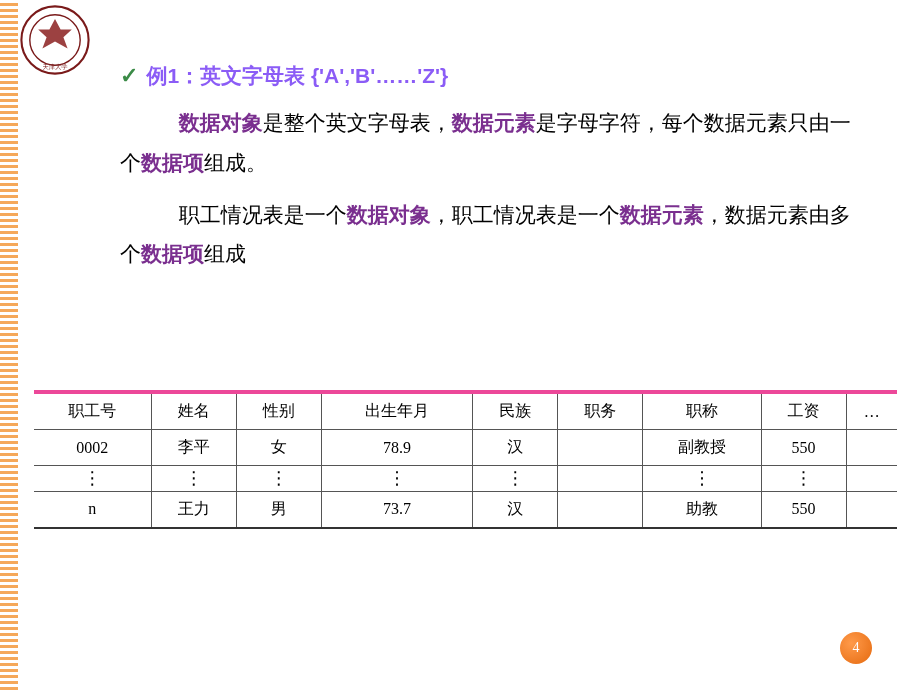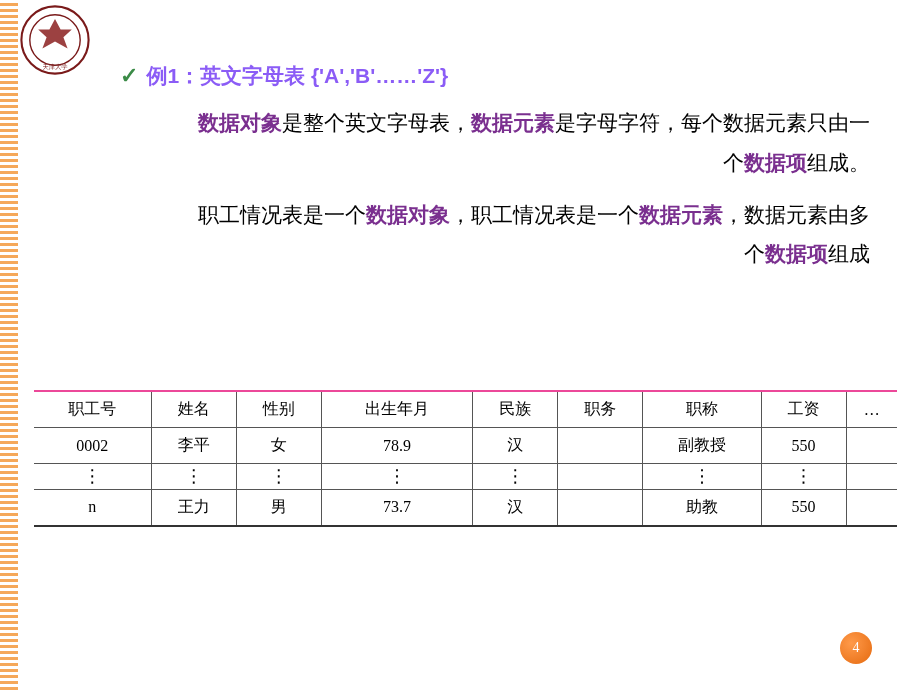--- a/index.html
+++ b/index.html
@@ -38,21 +38,21 @@
       left: 120px;
       top: 55px;
       width: 750px;
       font-size: 21px;
       line-height: 1.9;
       color: #000;
     }
     .check { color: #3b8b47; font-weight: bold; margin-right: 8px; font-size: 22px; }
     .ex-label { color: #8b5cf6; font-weight: bold; }
     .purple { color: #7a2f8f; font-weight: bold; }
-    .para { margin-top: 2px; margin-bottom: 12px; text-align: right; }
+    .para { margin-top: 2px; margin-bottom: 12px; }
     .indent { text-indent: 2.8em; }
     .ex-row { margin-bottom: 6px; }
     .table-wrap {
       position: absolute;
       left: 34px;
       top: 390px;
       width: 863px;
       font-family: "SimSun", serif;
     }
     table {
@@ -60,21 +60,21 @@
       border-collapse: collapse;
       font-size: 16px;
     }
     table td, table th {
       border: 1px solid #555;
       padding: 7px 4px;
       text-align: center;
       font-weight: normal;
     }
     table tr:first-child td,
-    table tr:first-child th { border-top: 2px solid #ec4899; }
+    table tr:first-child th { border-top: 4px solid #ec4899; }
     table tr:last-child td { border-bottom: 2px solid #333; }
     table td:first-child, table th:first-child { border-left: none; }
     table td:last-child, table th:last-child { border-right: none; }
     .vdots { font-size: 18px; line-height: 0.6; }
     .page-num {
       position: absolute;
       right: 48px;
       bottom: 26px;
       width: 32px;
       height: 32px;

